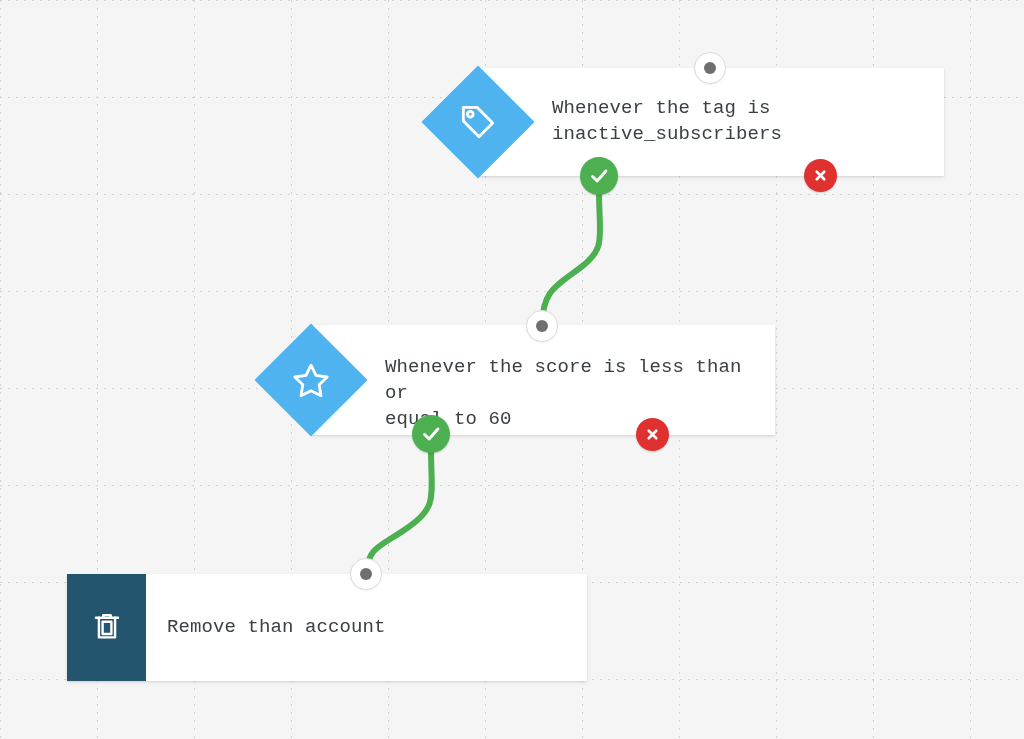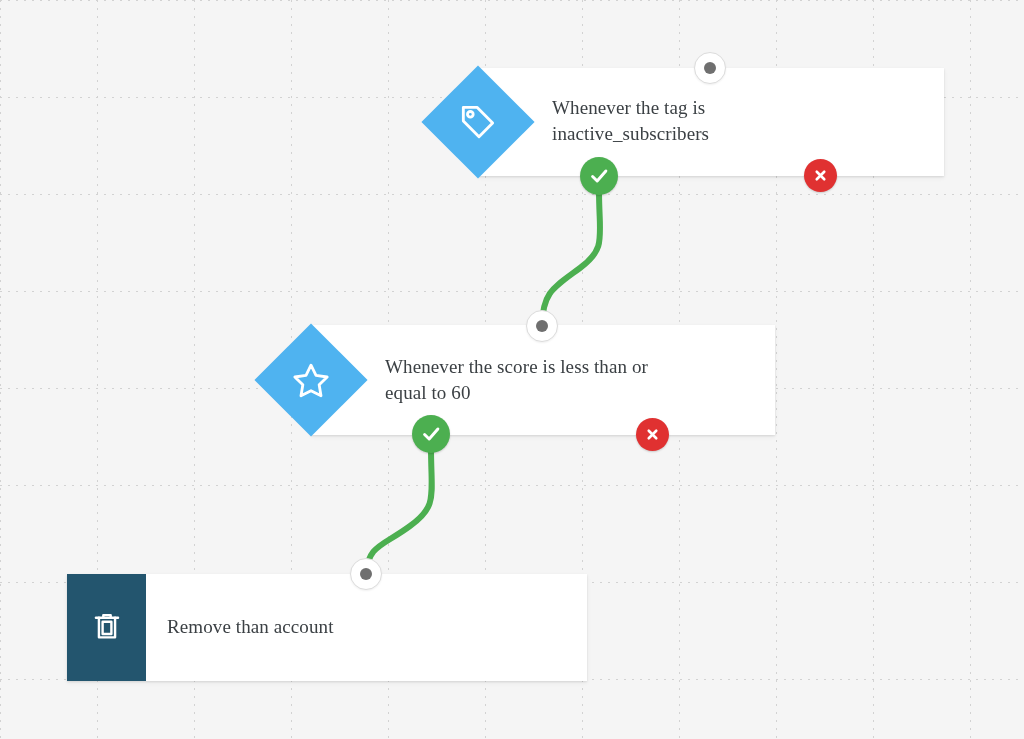--- a/index.html
+++ b/index.html
@@ -71,21 +71,21 @@
     position: absolute;
     background: #ffffff;
     box-shadow: 0 1px 2px rgba(0,0,0,0.10), 0 2px 5px rgba(0,0,0,0.05);
     box-sizing: border-box;
   }
   .node-label {
     position: absolute;
     color: #3b4044;
     font-size: 19px;
     line-height: 26px;
-    font-family: Liberation Serif, serif;
+    font-family: Liberation Mono, monospace;
     letter-spacing: 0.1px;
     white-space: pre-line;
   }
 
   
   .diamond {
     position: absolute;
     width: 80px;
     height: 80px;
     background: #4fb3f0;

